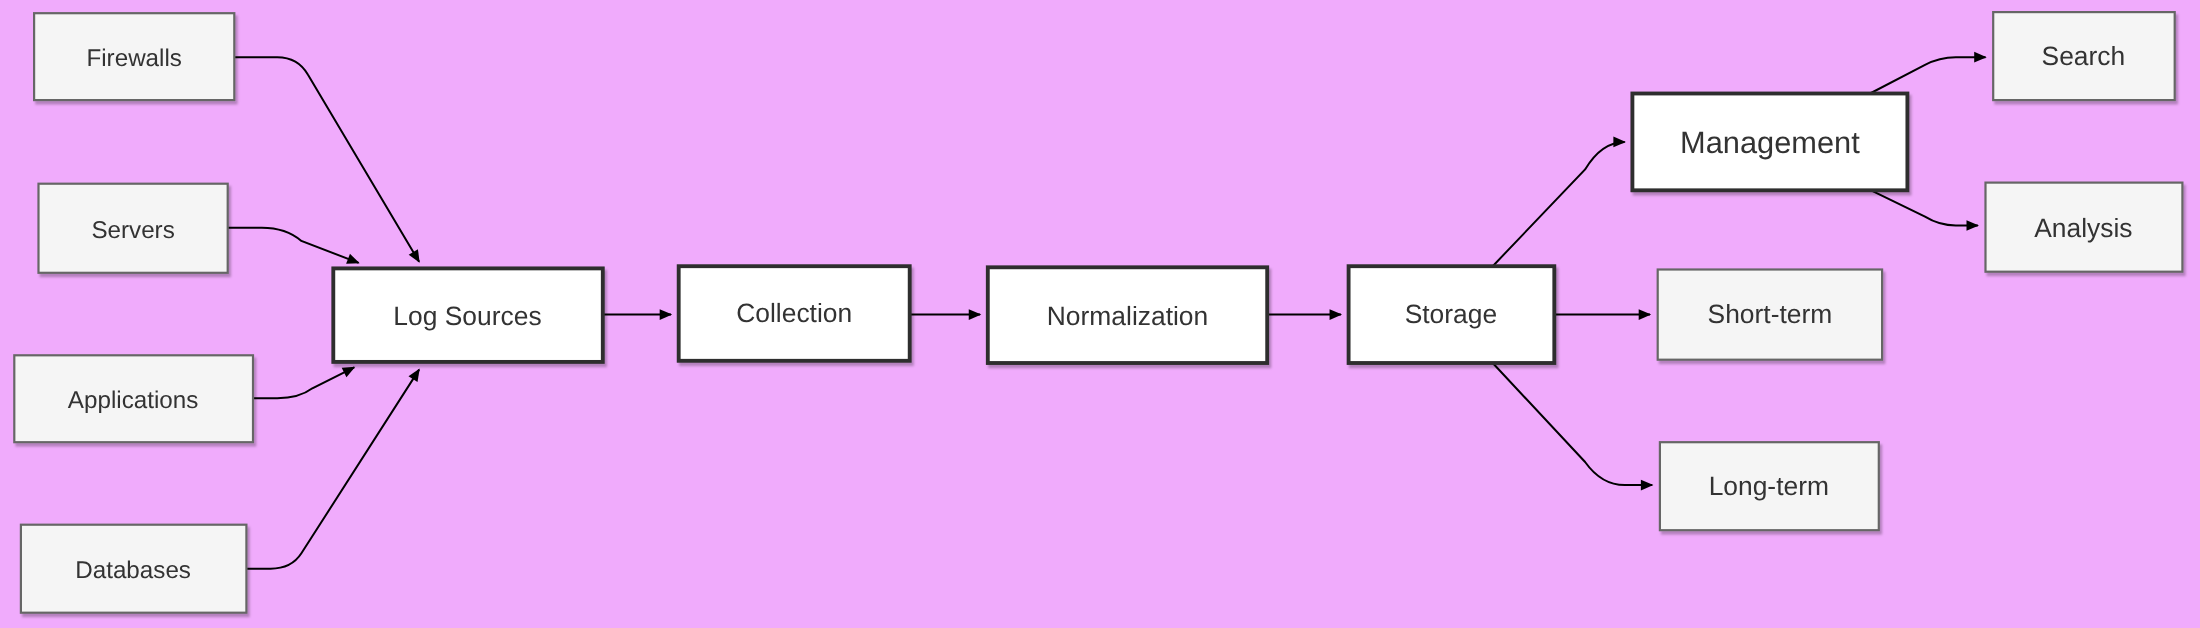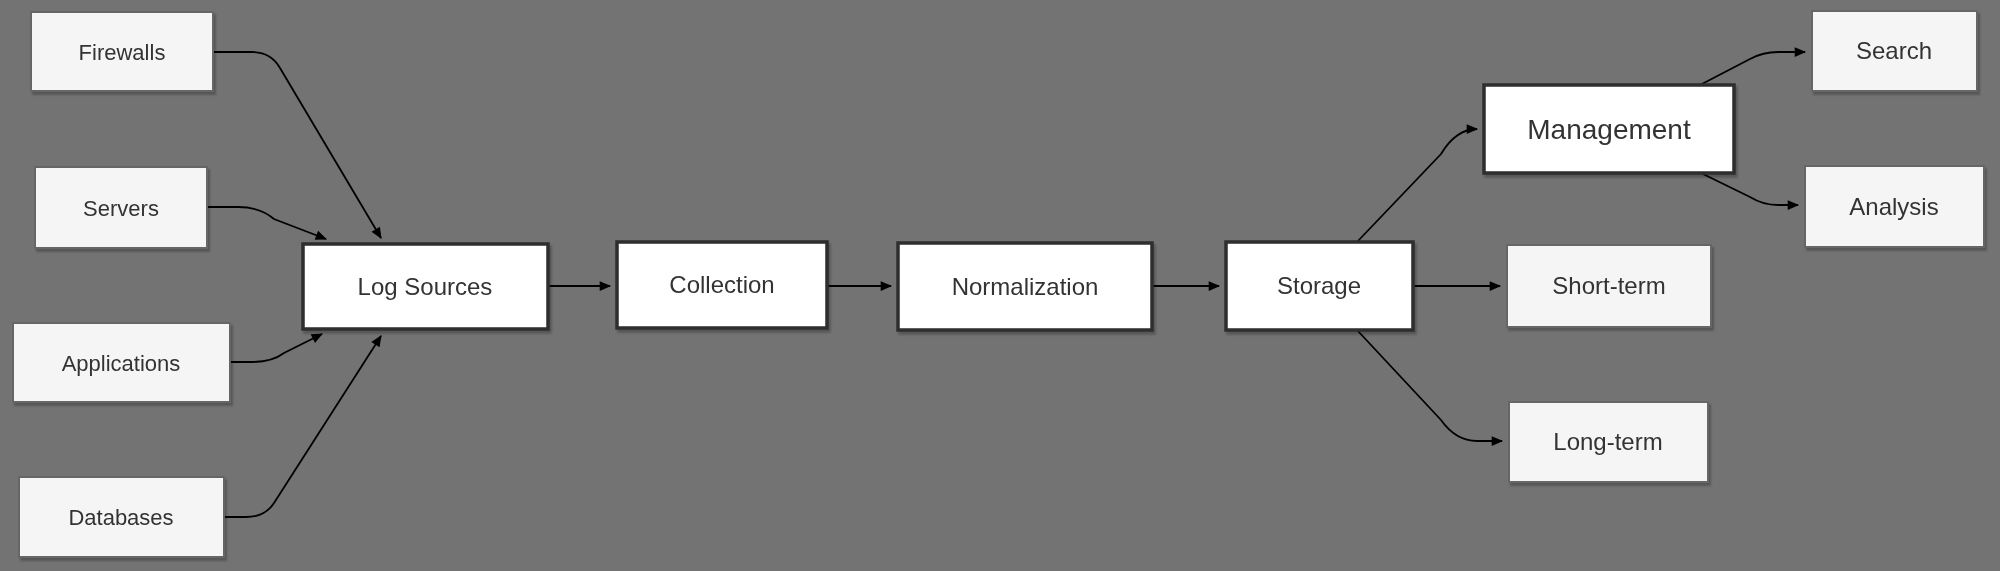--- a/index.html
+++ b/index.html
@@ -4,21 +4,21 @@
 <style>
   html, body {
     margin: 0;
     padding: 0;
     background: #ffffff;
   }
   .canvas {
     width: 2000px;
     height: 571px;
     position: relative;
-    background: #737373;
+    background: #f0abfc;
     font-family: "Liberation Sans", sans-serif;
   }
   svg { display: block; }
   .node-rect-light {
     fill: #f5f5f5;
     stroke: #666666;
     stroke-width: 2;
     filter: url(#boxshadow);
   }
   .node-rect-strong {

